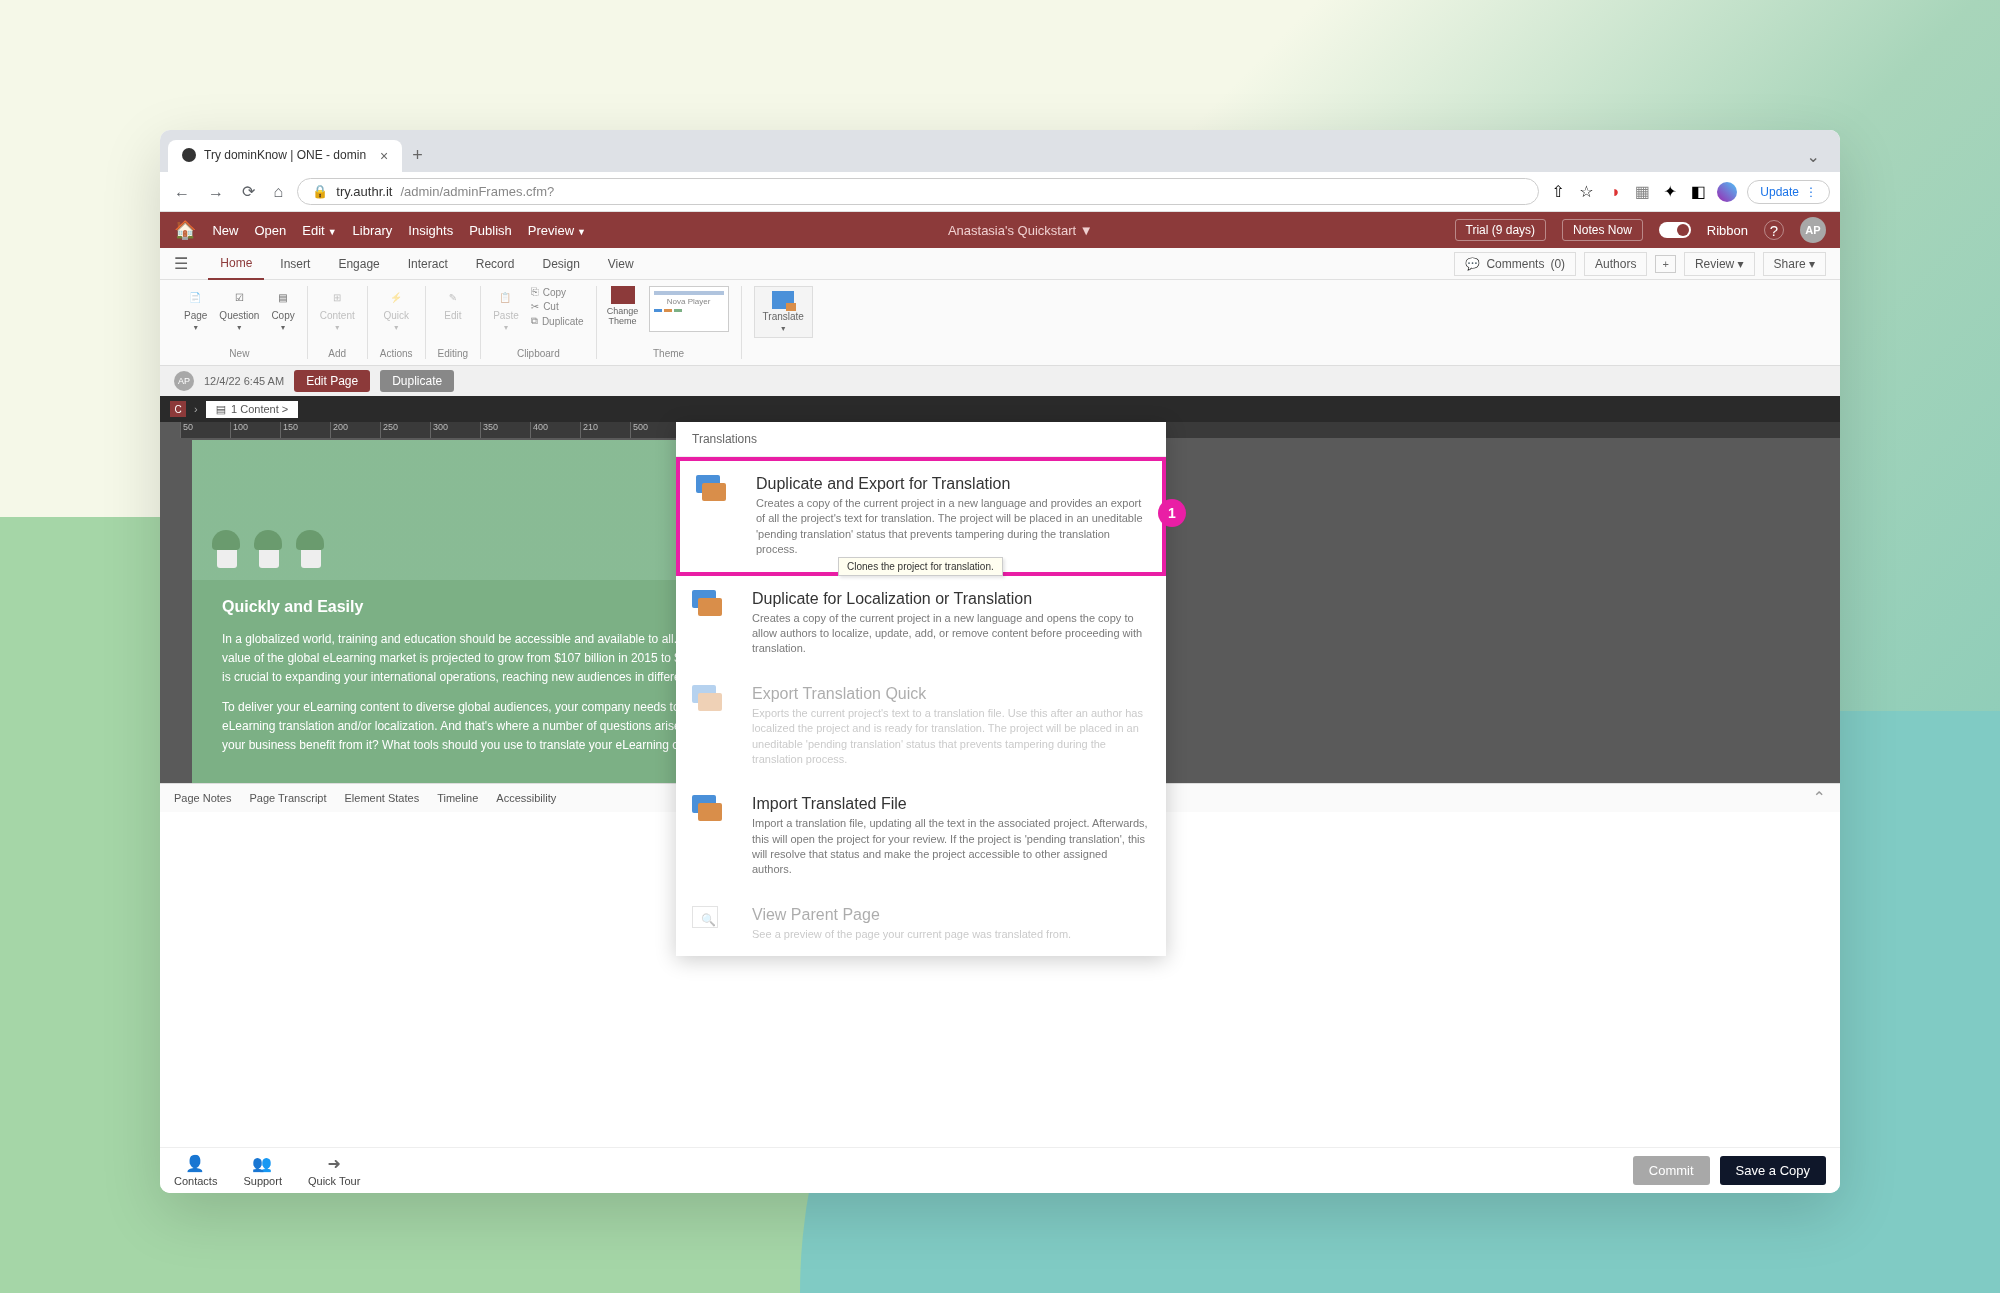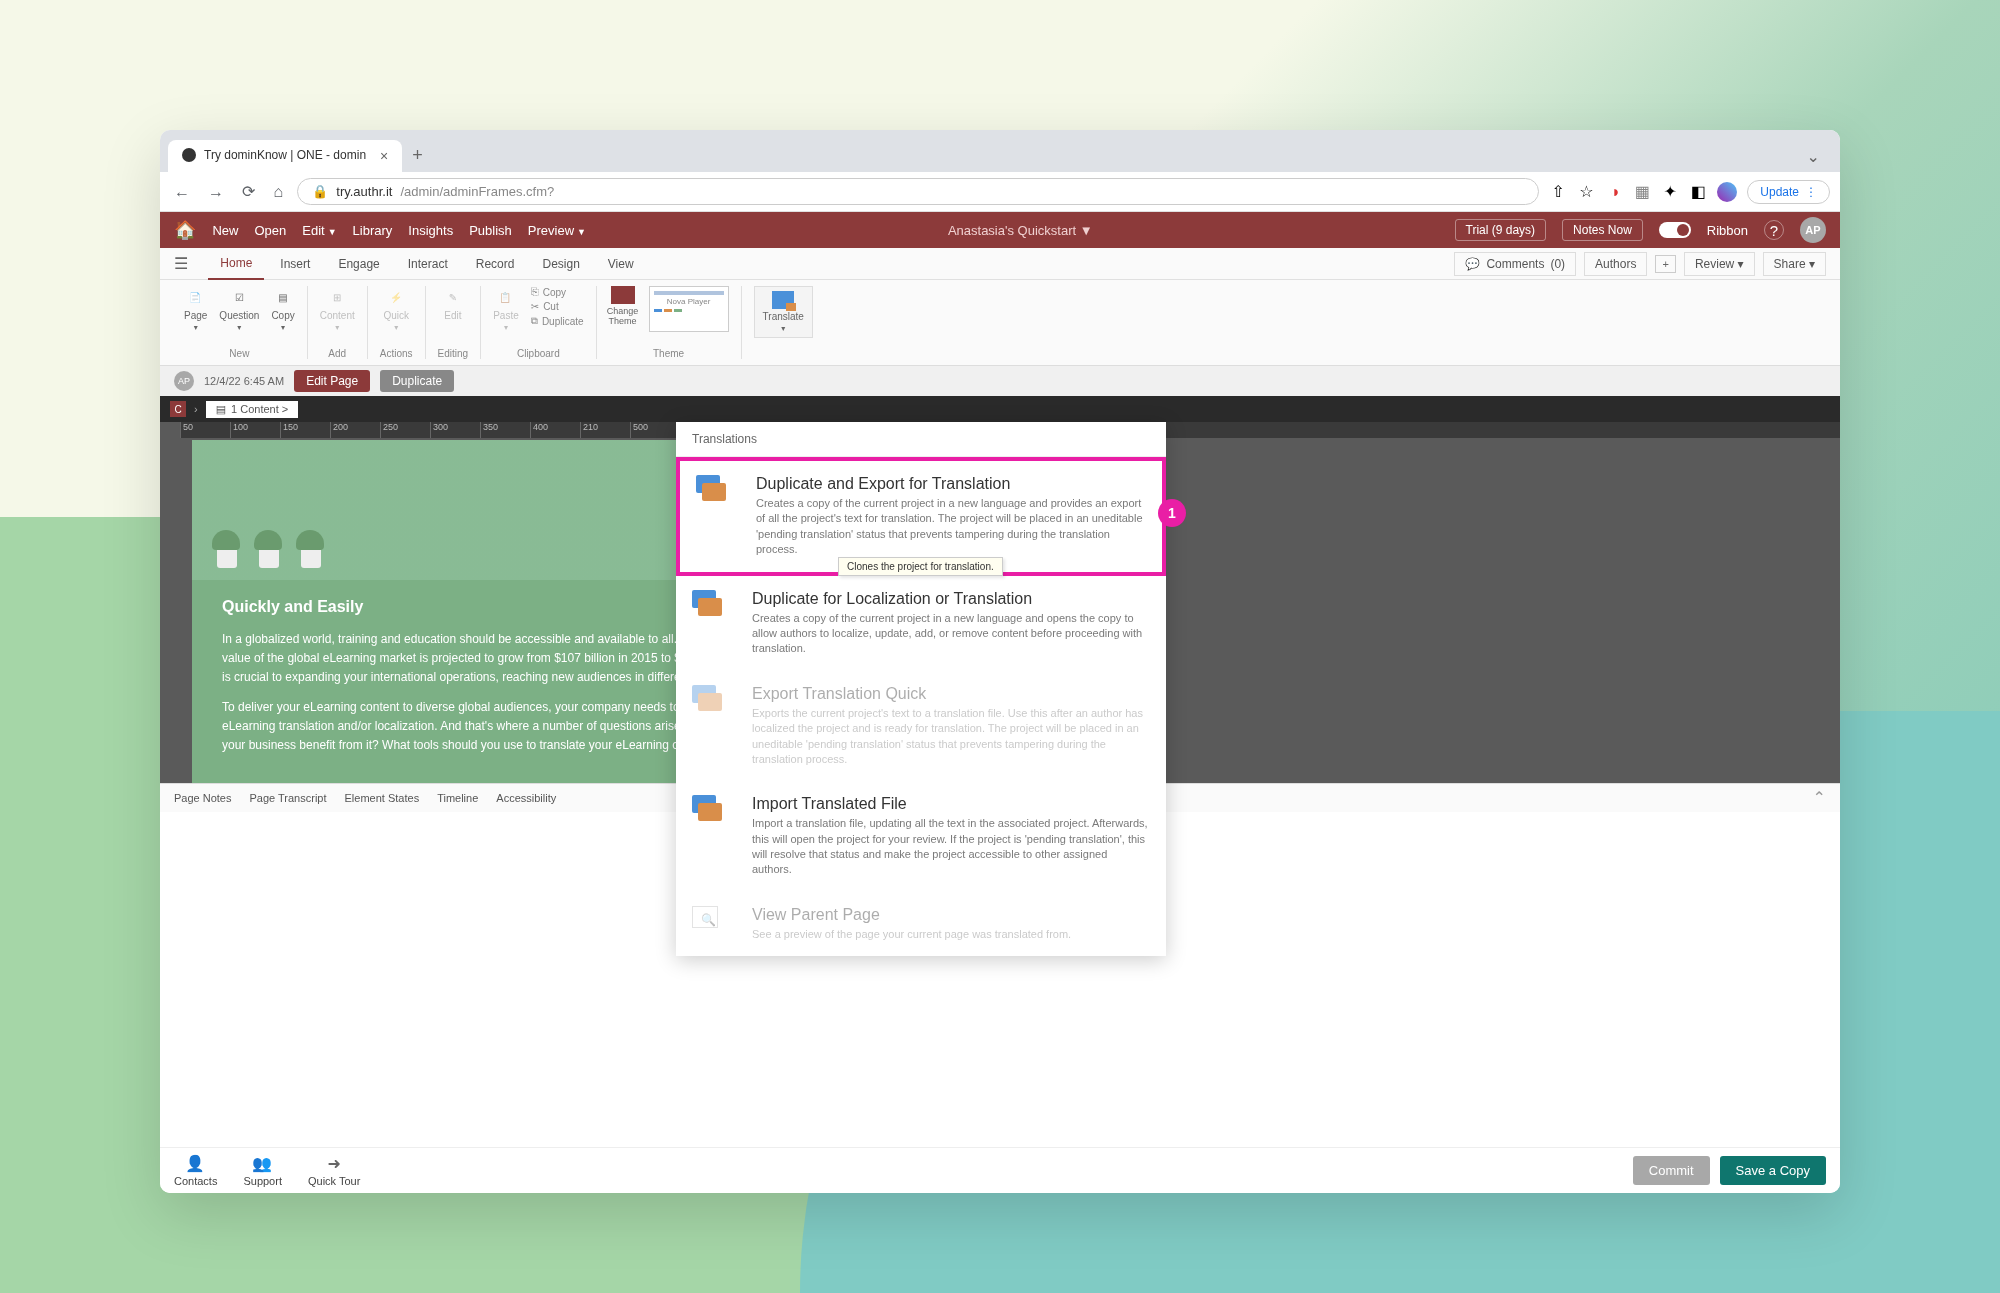--- a/index.html
+++ b/index.html
@@ -113,21 +113,21 @@
 
 .bottom-tabs { background: #fafafa; border-top: 1px solid #ddd; padding: 4px 14px; display: flex; gap: 18px; }
 .btab { font-size: 11px; color: #555; padding: 4px 0; }
 .expand-up { margin-left: auto; color: #999; }
 
 .footer-bar { background: #fff; display: flex; align-items: center; padding: 6px 14px; gap: 26px; border-top: 1px solid #eee; }
 .fitem { display: flex; flex-direction: column; align-items: center; font-size: 11px; color: #444; }
 .fitem .fico { font-size: 16px; color: #666; margin-bottom: 2px; }
 .footer-right { margin-left: auto; display: flex; gap: 10px; }
 .commit-btn { background: #a8a8a8; color: #fff; padding: 7px 16px; border-radius: 3px; font-size: 13px; }
-.savecopy-btn { background: #0f766e; color: #fff; padding: 7px 16px; border-radius: 3px; font-size: 13px; }
+.savecopy-btn { background: #0f172a; color: #fff; padding: 7px 16px; border-radius: 3px; font-size: 13px; }
 </style>
 </head>
 <body>
 
 <div class="wave-bg"></div>
 <div class="browser">
 
   <div class="tab-bar">
     <div class="tab">
       <span class="favicon"></span>

